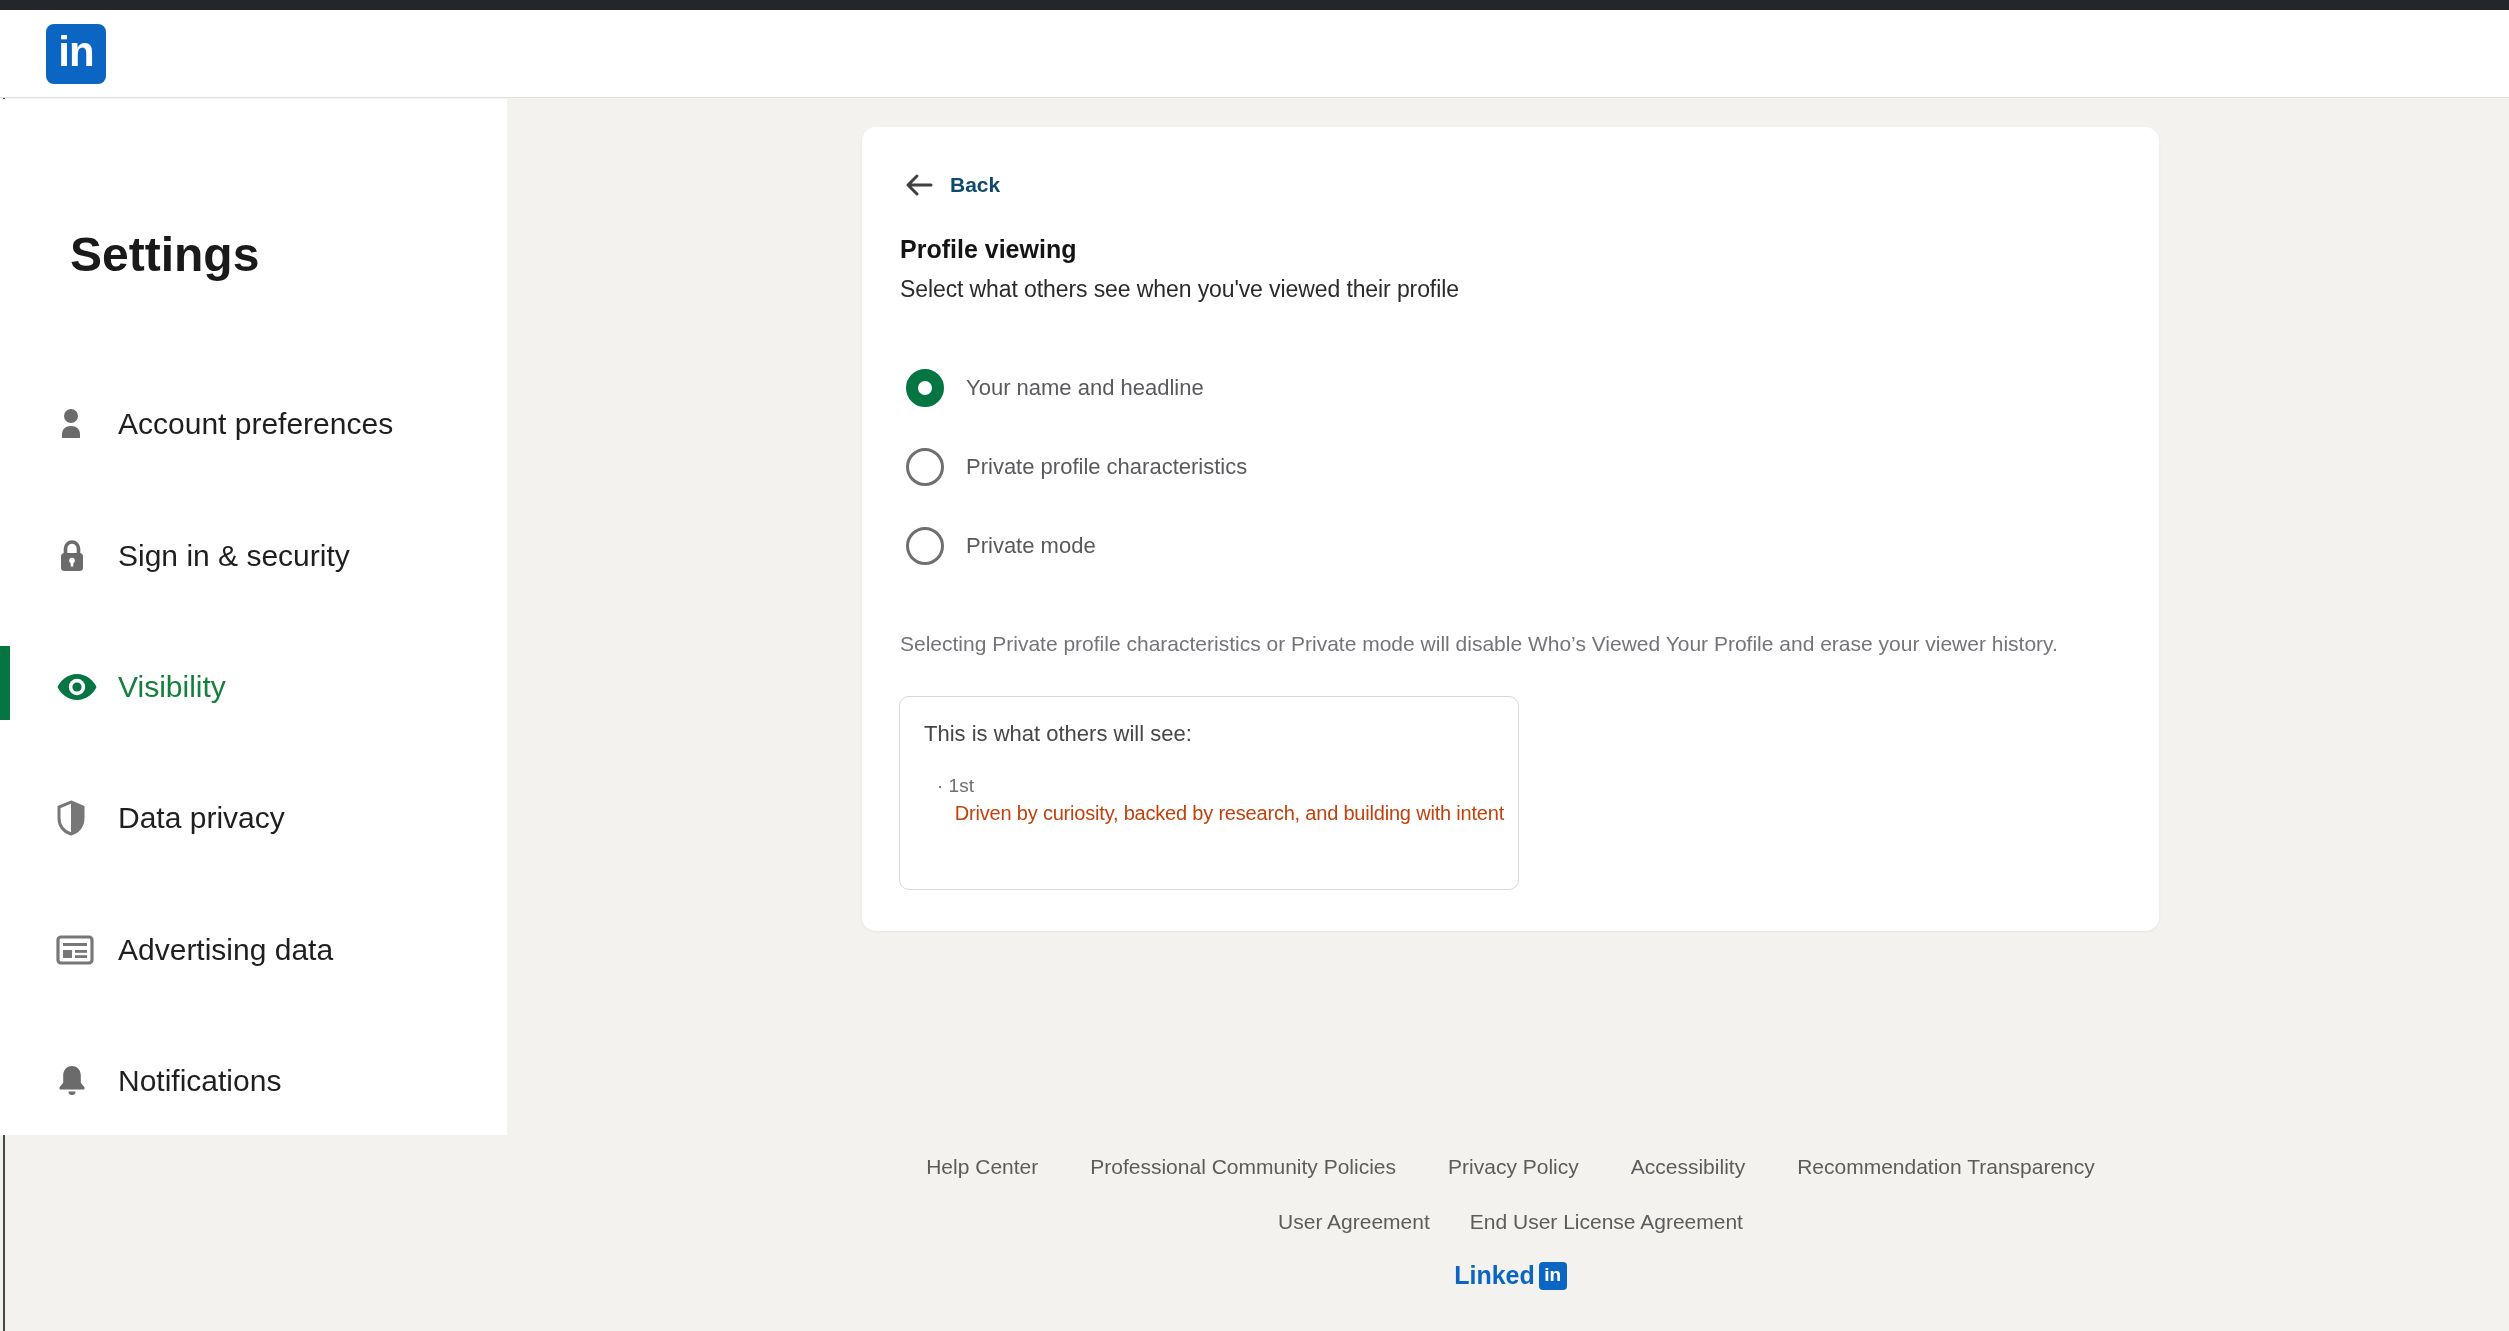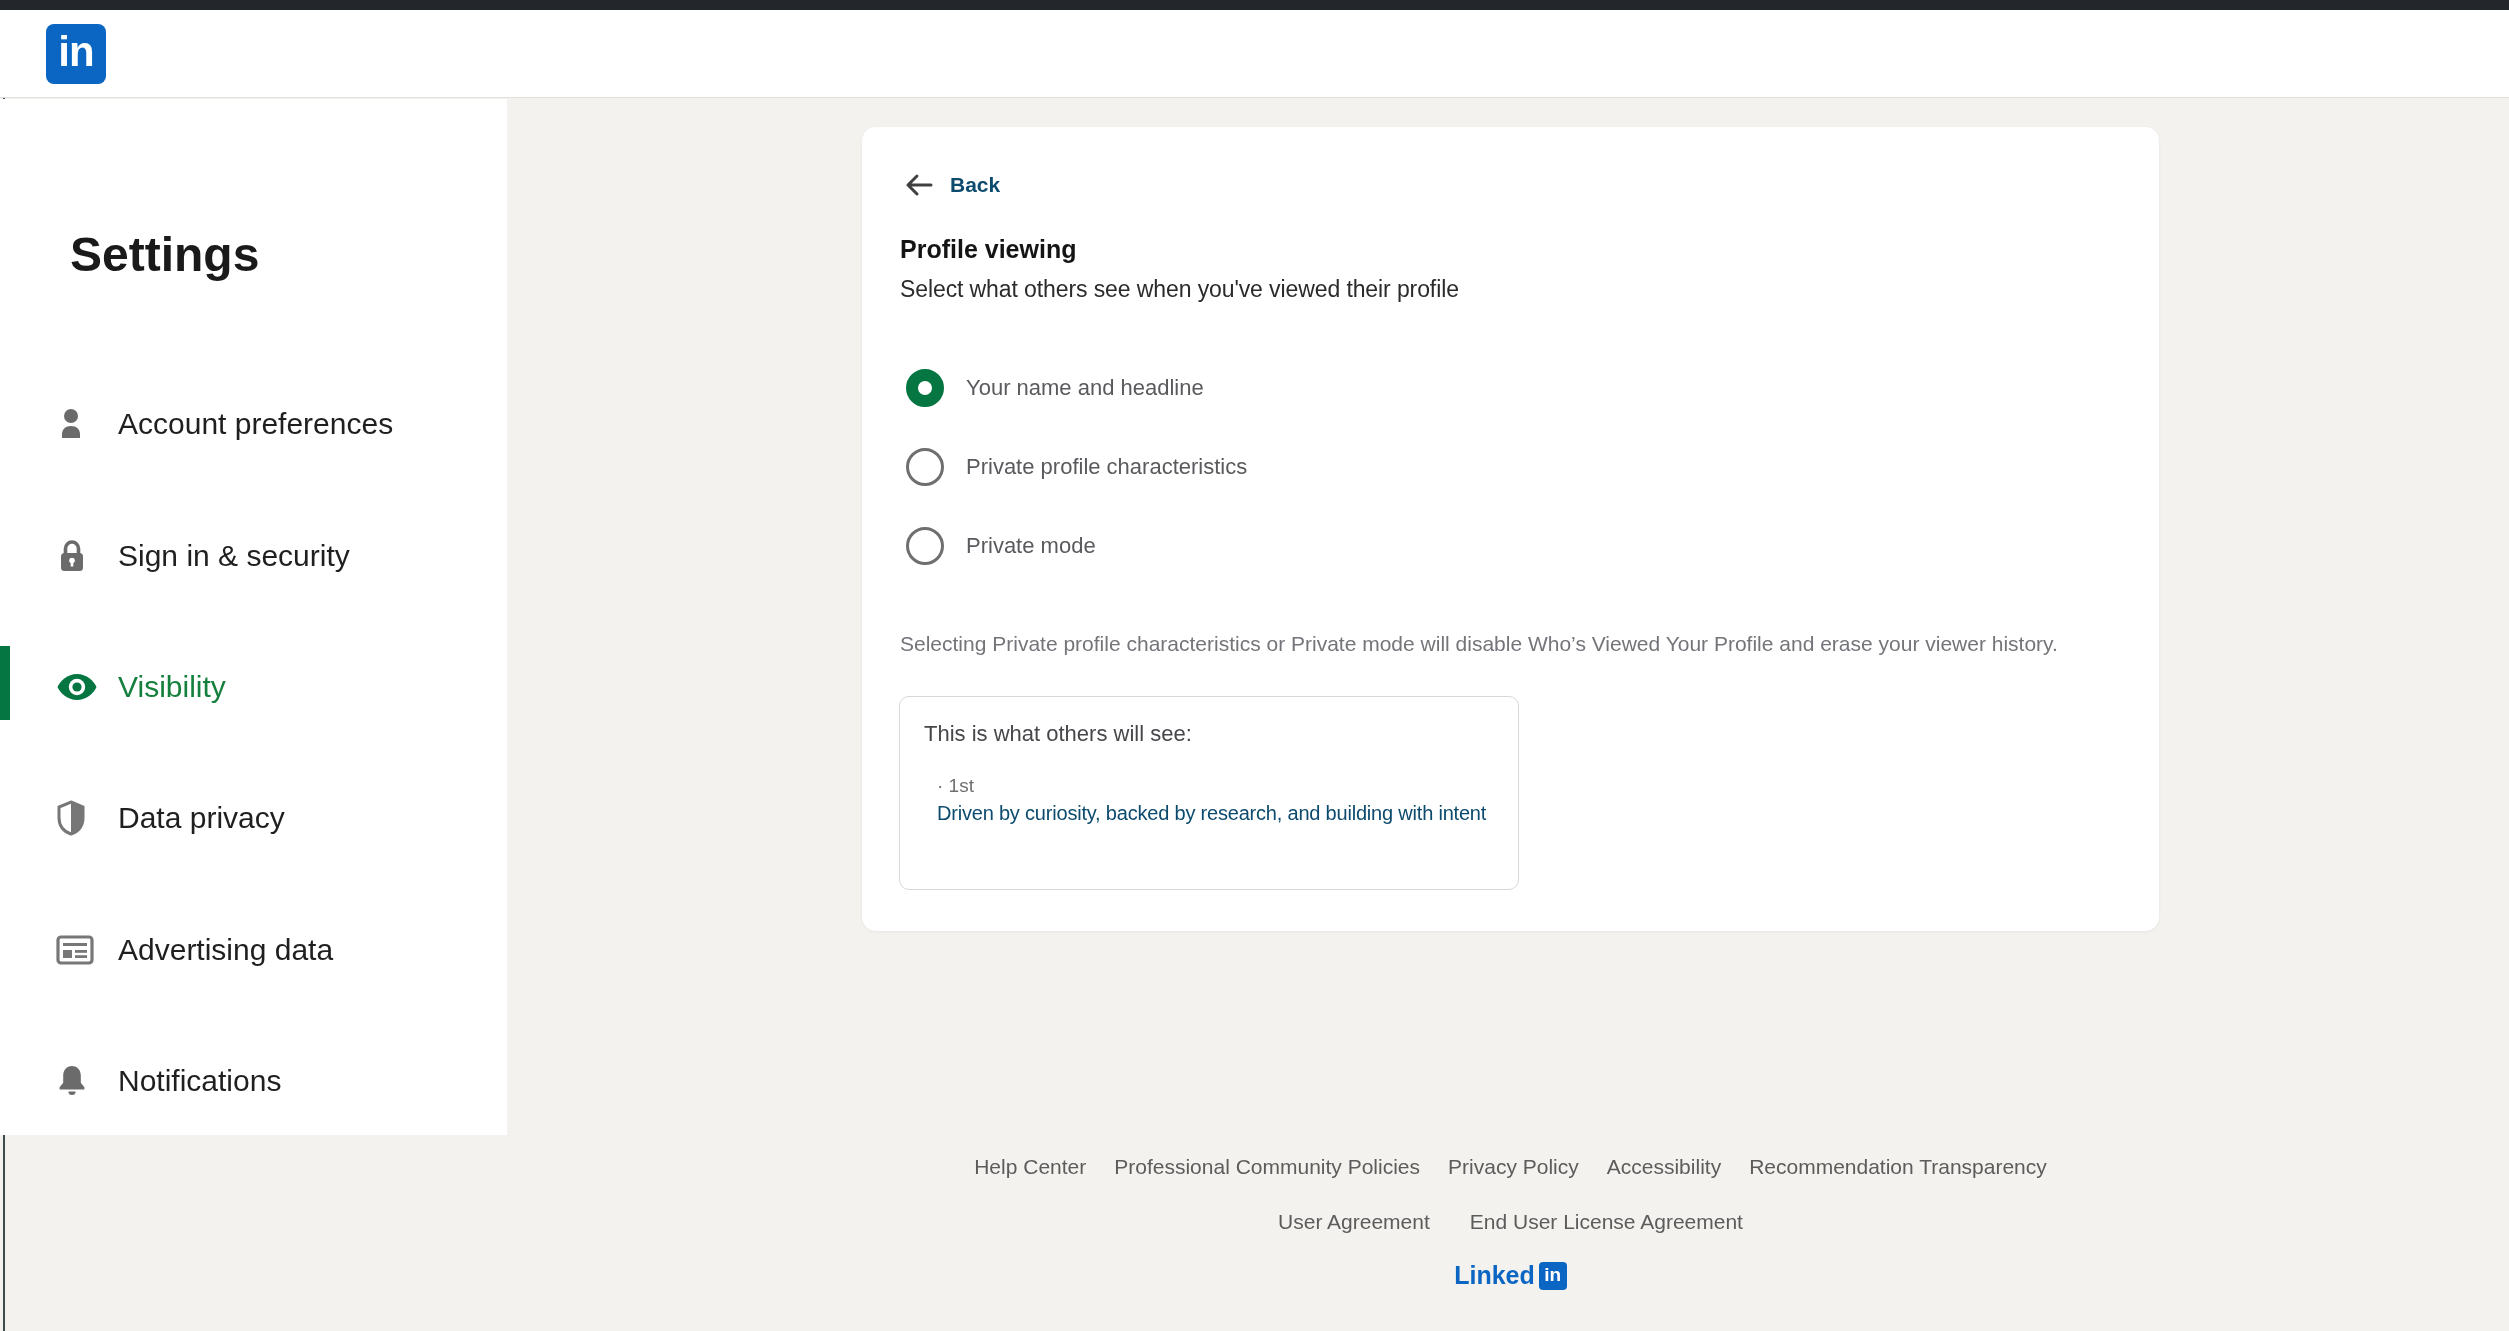--- a/index.html
+++ b/index.html
@@ -35,25 +35,25 @@
   .option-row { position:absolute; left:44px; display:flex; align-items:center; gap:22px; cursor:pointer; }
   .radio { width:38px; height:38px; border-radius:50%; background:#ffffff; border:3px solid #6f6f6f; flex:0 0 38px; }
   .radio.selected { border:12px solid #057642; }
   .option-label { font-size:22px; color:#5a5a5e; white-space:nowrap; }
 
   .note-text { position:absolute; left:38px; top:505px; width:1220px; font-size:21px; color:#74747a; }
 
   .preview-box { position:absolute; left:37px; top:569px; width:620px; height:194px; border:1px solid #d8d8d8; border-radius:10px; background:#ffffff; padding:24px 24px; }
   .preview-title { font-size:22px; color:#47474b; }
   .preview-degree { margin:28px 0 2px 13px; font-size:19px; color:#707070; }
-  .preview-headline { margin-left:13px; width:580px; font-size:20px; line-height:28px; color:#0c4a6e; letter-spacing:-0.2px; }
+  .preview-headline { width:580px; font-size:20px; line-height:28px; color:#c2410c; letter-spacing:-0.2px;text-align:right; }
 
   
   .footer { position:absolute; left:862px; top:1155px; width:1297px; }
-  .footer-row1 { display:flex; justify-content:center; gap:28px; }
+  .footer-row1 { display:flex; justify-content:center; gap:52px; }
   .footer-row2 { display:flex; justify-content:center; gap:40px; margin-top:31px; }
   .footer-link { font-size:21px; font-weight:500; color:#5c5c5c; white-space:nowrap; cursor:pointer; }
   .footer-logo-row { display:flex; justify-content:center; align-items:center; margin-top:27px; gap:4px; }
   .footer-logo-text { color:#0a66c2; font-size:25px; font-weight:700;text-align:center; }
   .footer-logo-badge { width:28px; height:28px; background:#0a66c2; border-radius:4px; color:#ffffff; font-size:19px; font-weight:700; display:flex; align-items:center; justify-content:center; }
   .footer-logo-badge span { margin-top:-2px; }
 
   svg { display:block; }
 </style>
 </head>

